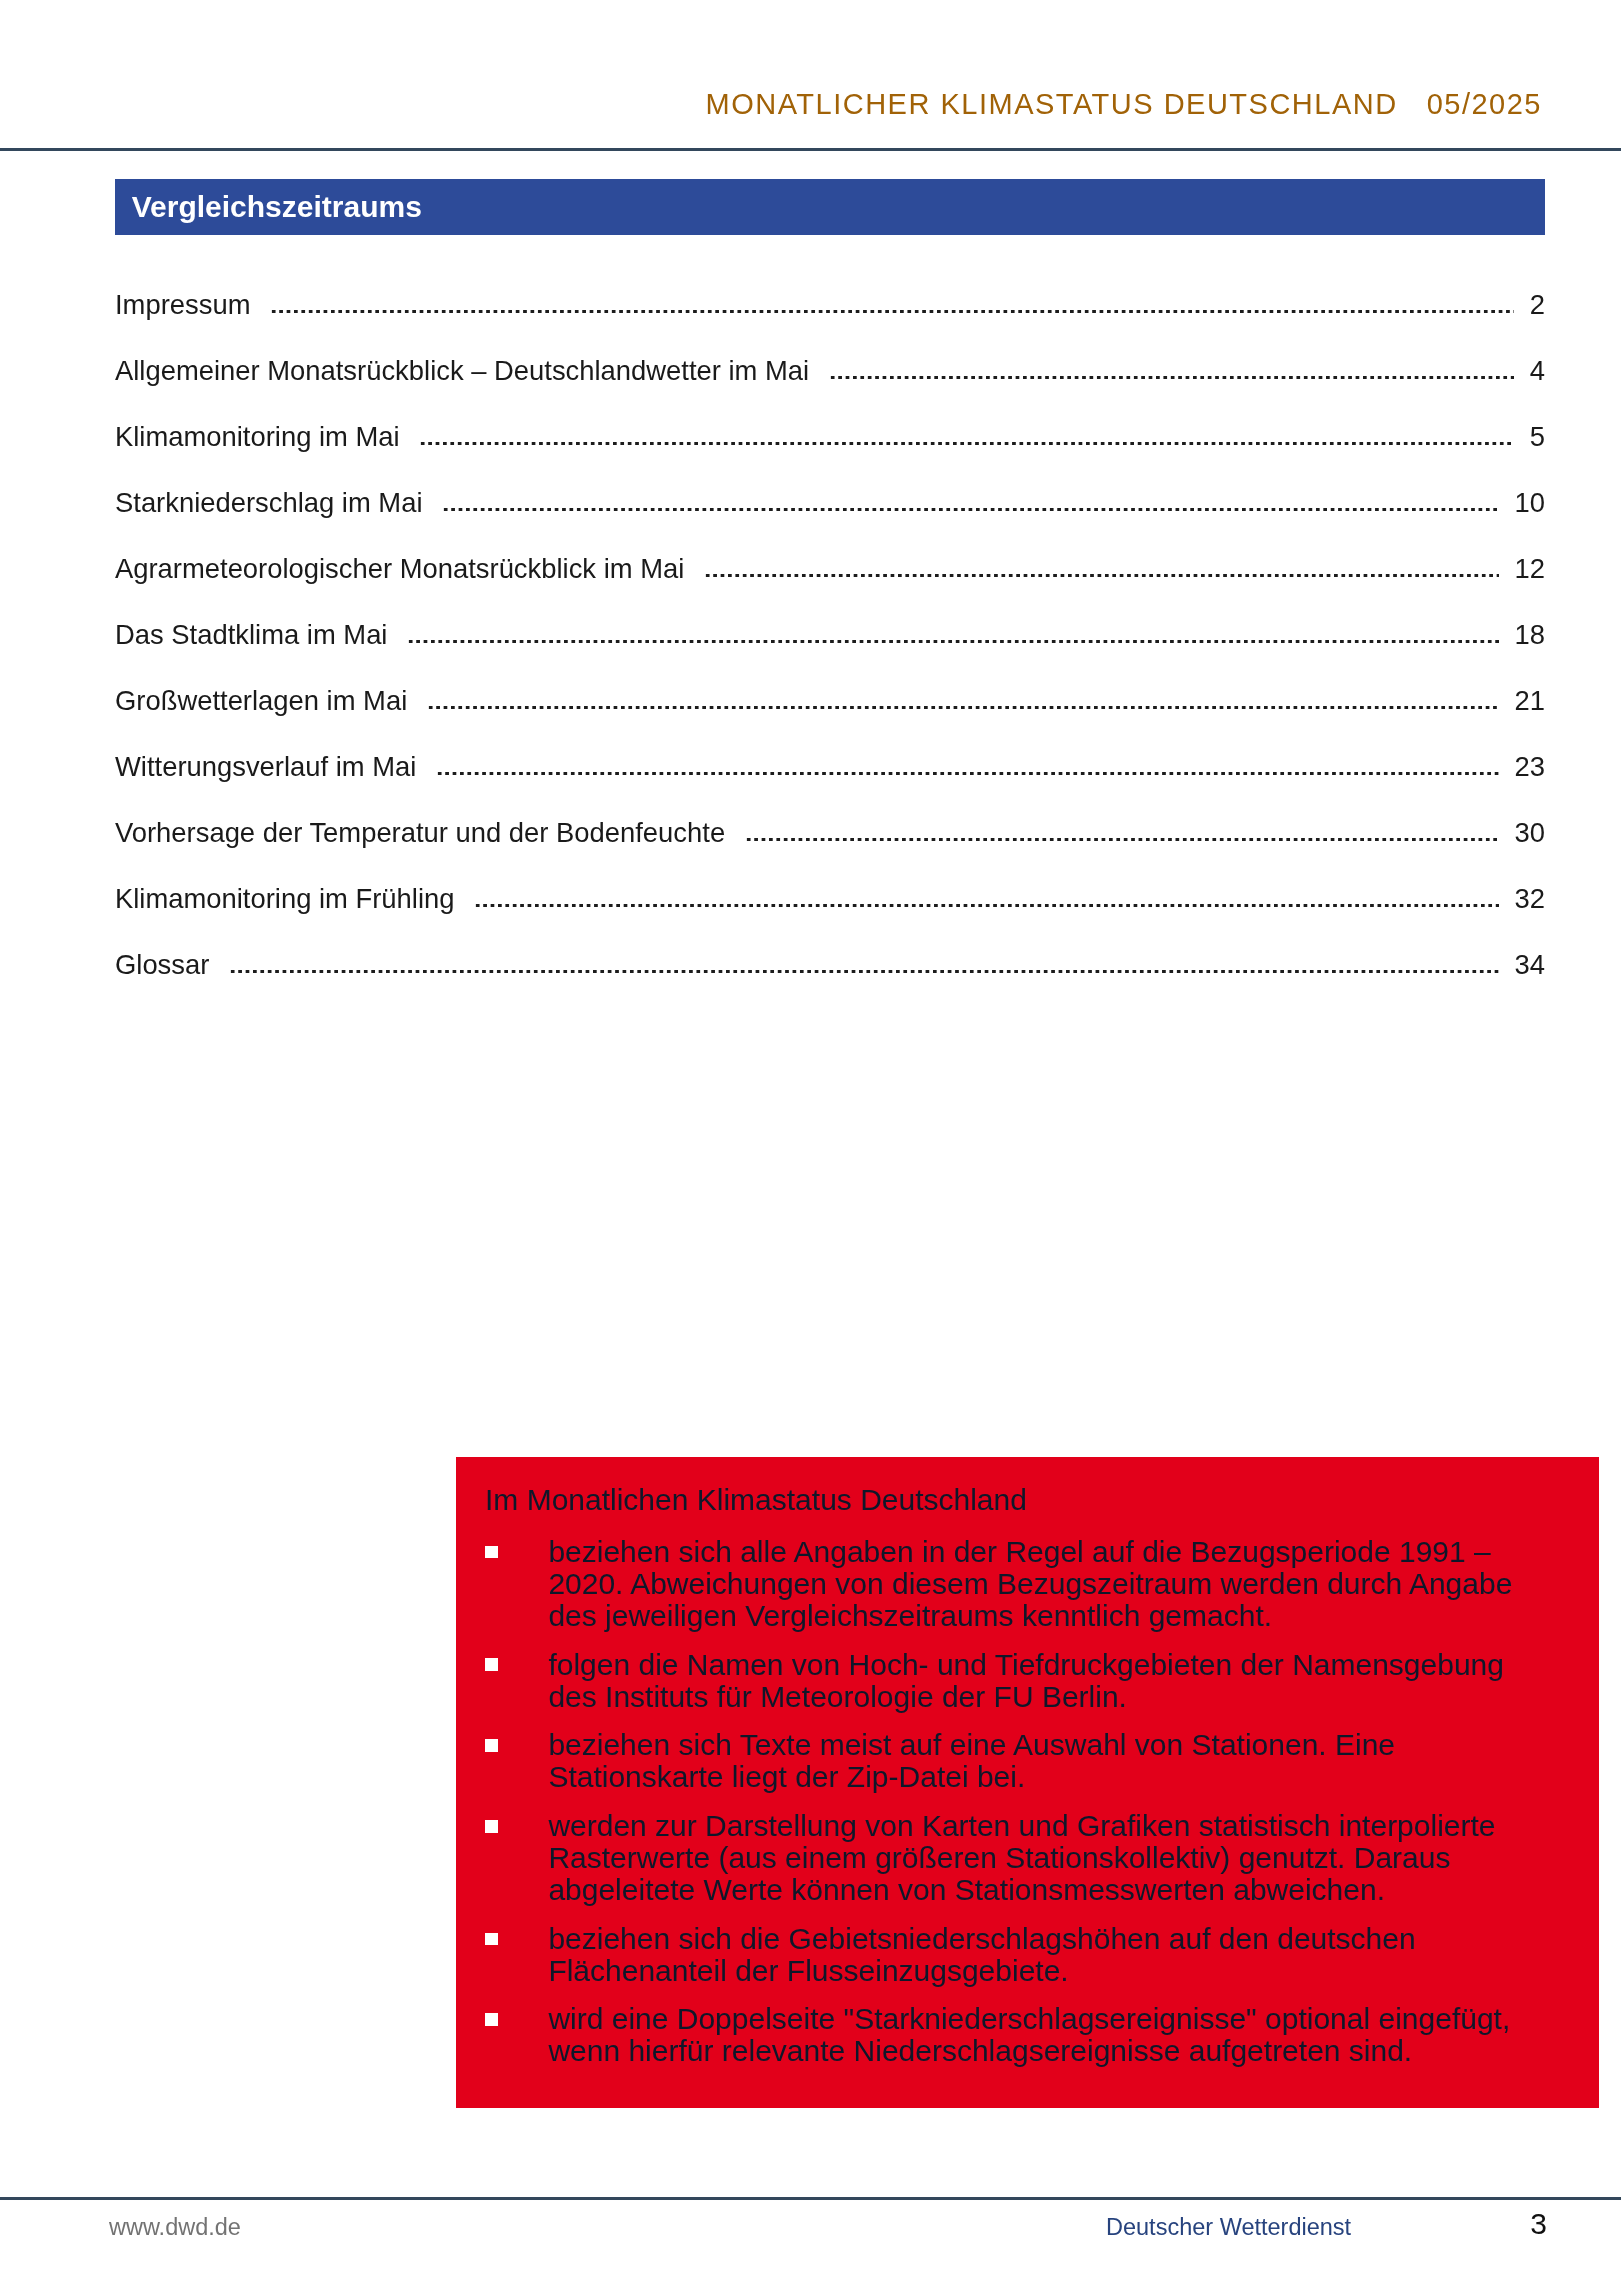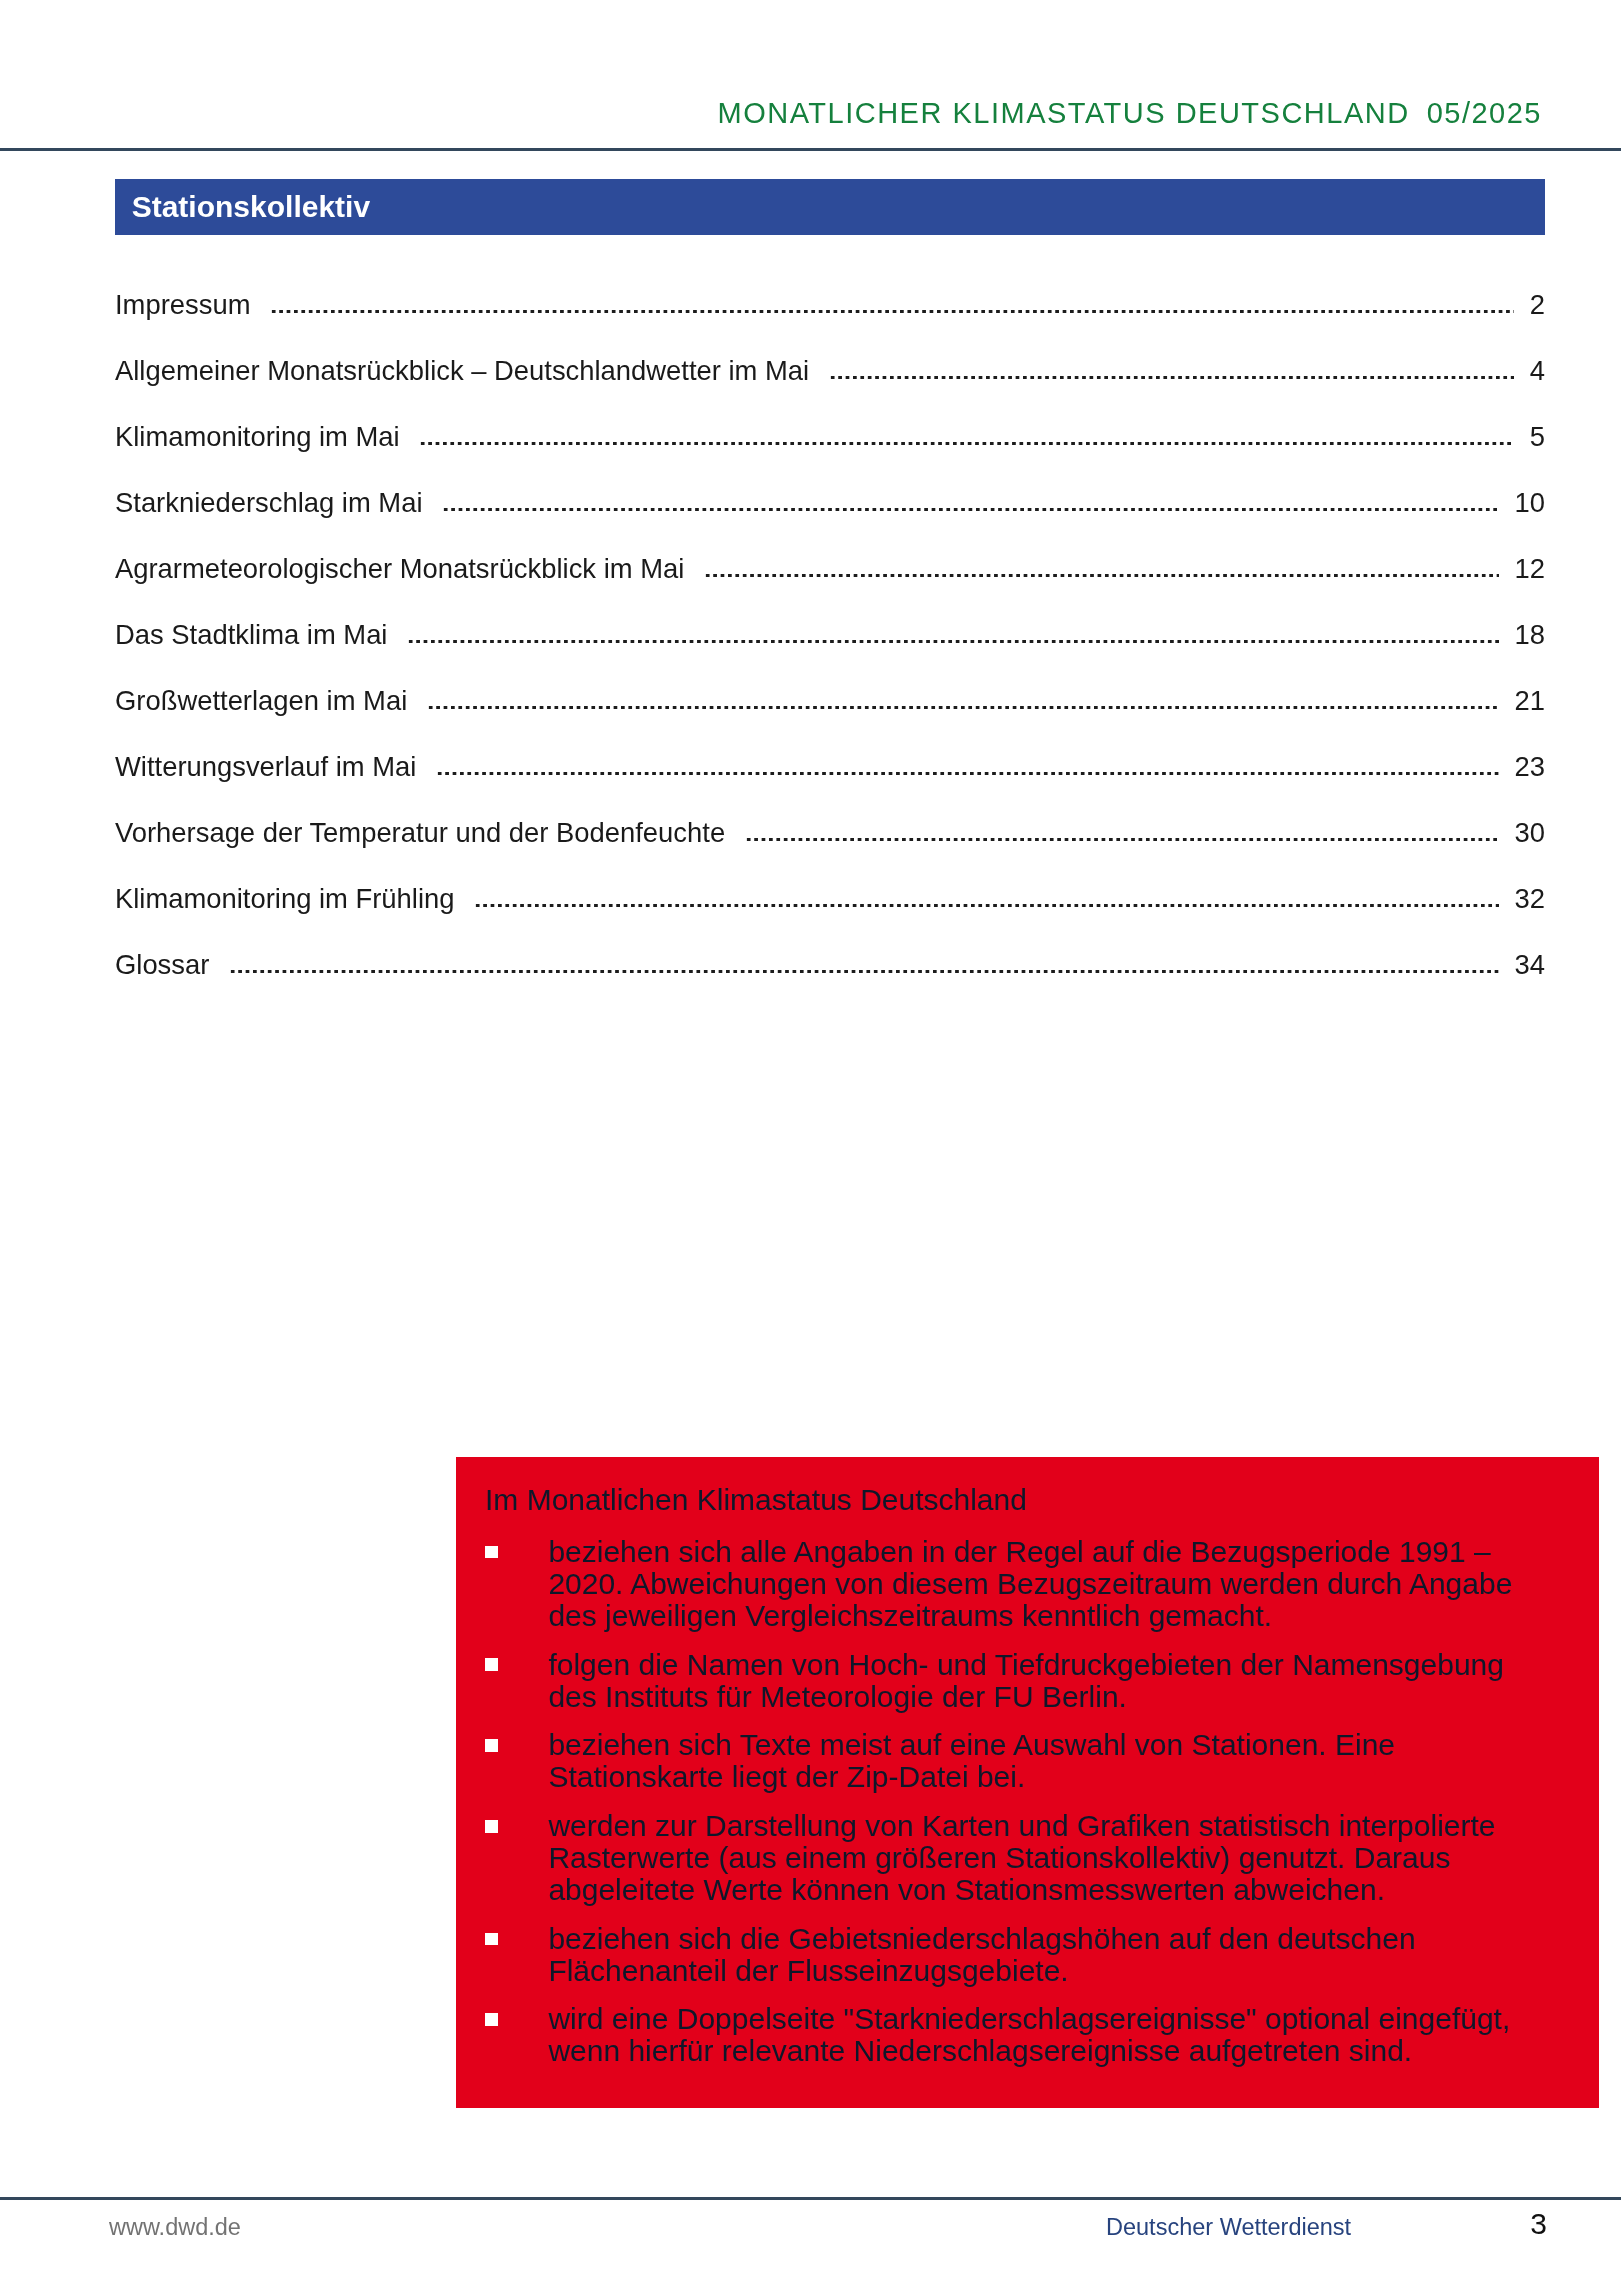--- a/index.html
+++ b/index.html
@@ -7,25 +7,25 @@
     width: 1621px; height: 2293px;
     position: relative;
     background: #ffffff;
     font-family: "Liberation Sans", sans-serif;
     overflow: hidden;
   }
 
   
   .header-title {
     position: absolute;
-    top: 97px; right: 79px;
-    display: flex; column-gap: 17px;
+    top: 88px; right: 79px;
+    display: flex; column-gap: 29px;
     font-size: 29px;
     letter-spacing: 1.5px;
-    color: #15803d;
+    color: #a16207;
     white-space: nowrap;
   }
   .rule-top {
     position: absolute;
     left: 0; top: 148px;
     width: 1621px; height: 2.9px;
     background: #33475C;
   }
 
   
@@ -131,21 +131,21 @@
 </head>
 <body>
 
 <div class="header-title">
   <span>MONATLICHER KLIMASTATUS DEUTSCHLAND</span>
   <span>05/2025</span>
 </div>
 <div class="rule-top"></div>
 
 <div class="banner">
-  <div class="banner-label">Stationskollektiv</div>
+  <div class="banner-label">Vergleichszeitraums</div>
 </div>
 
 <div class="toc">
   <div class="toc-row">
     <span class="toc-label">Impressum</span>
     <span class="toc-dots"></span>
     <span class="toc-page">2</span>
   </div>
   <div class="toc-row">
     <span class="toc-label">Allgemeiner Monatsrückblick – Deutschlandwetter im Mai</span>

